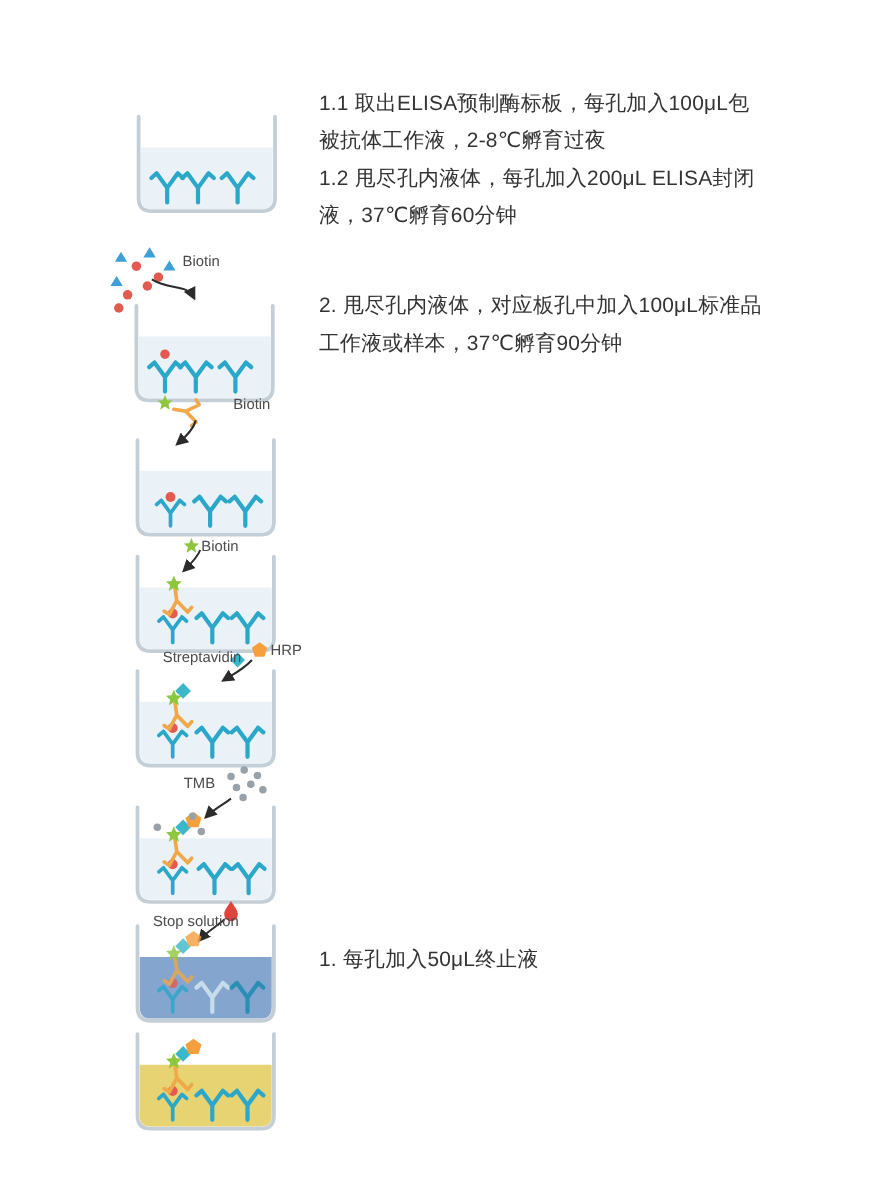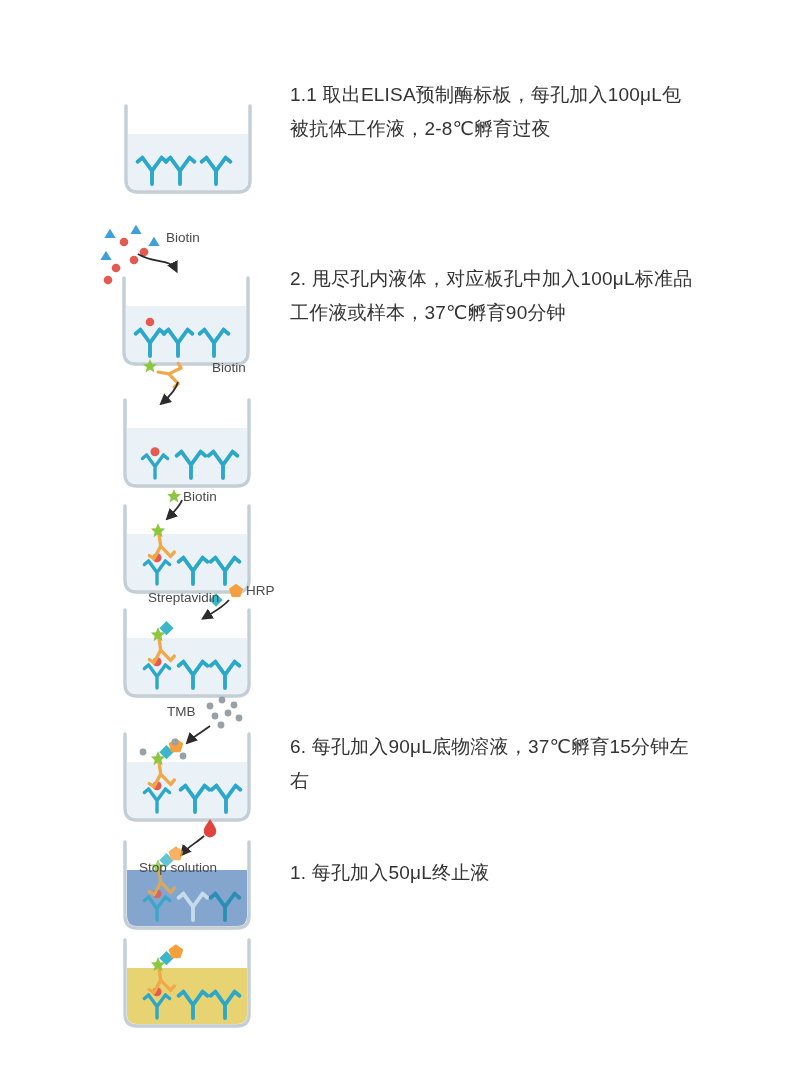--- a/index.html
+++ b/index.html
@@ -75,20 +75,21 @@
   <svg class="il" style="left:112px;top:98px" width="152" height="102">
     <g transform="translate(8,6)">
       <use href="#wellshape" fill="#eaf2f7"></use>
       <use href="#ab" stroke="#2aa7c9" transform="translate(32,80) scale(1.2)"></use>
       <use href="#ab" stroke="#2aa7c9" transform="translate(60,80) scale(1.2)"></use>
       <use href="#ab" stroke="#2aa7c9" transform="translate(96,80) scale(1.2)"></use>
     </g>
   </svg>
   <div class="txt" style="top:78px">
     <p>1.1 取出ELISA预制酶标板，每孔加入100μL包被抗体工作液，2-8℃孵育过夜</p>
+    <p>1.2 甩尽孔内液体，每孔加入200μL ELISA封闭液，37℃孵育60分钟</p>
   </div>
 
   <svg class="il" style="left:90px;top:218px" width="182" height="152">
     <g transform="translate(12,10)">
       <use href="#tri" transform="translate(8,6)"></use>
       <use href="#tri" transform="translate(34,2)"></use>
       <use href="#tri" transform="translate(52,14)"></use>
       <use href="#tri" transform="translate(4,28)"></use>
       <use href="#dot" transform="translate(22,14)"></use>
       <use href="#dot" transform="translate(42,24)"></use>
@@ -168,37 +169,34 @@
       <use href="#wellshape" fill="#eaf2f7"></use>
       <use href="#cplx4" transform="translate(38,80) scale(1.05)"></use>
       <use href="#gdot" transform="translate(24,20)"></use>
       <use href="#gdot" transform="translate(56,10)"></use>
       <use href="#gdot" transform="translate(64,24)"></use>
       <use href="#ab" stroke="#2aa7c9" transform="translate(76,80) scale(1.2)"></use>
       <use href="#ab" stroke="#2aa7c9" transform="translate(107,80) scale(1.2)"></use>
     </g>
   </svg>
   <span class="lbl" style="left:167px;top:704px">TMB</span>
-  <div class="txt" style="top:730px">
-    <p>6. 每孔加入90μL底物溶液，37℃孵育15分钟左右</p>
-  </div>
 
   <svg class="il" style="left:112px;top:812px" width="152" height="124">
     <use href="#drop" transform="translate(98,16)"></use>
     <path class="arrow" d="M92 24 C84 31 76 35 70 42" marker-end="url(#ah)"></path>
     <g transform="translate(7,28)">
       <use href="#wellshape" fill="#84a5ce"></use>
       <g style="opacity:.8">
         <use href="#cplx4" transform="translate(38,80) scale(1.05)"></use>
       </g>
       <use href="#ab" stroke="#c6dcea" transform="translate(74,80) scale(1.2)"></use>
       <use href="#ab" stroke="#2b8fb5" transform="translate(106,80) scale(1.2)"></use>
     </g>
   </svg>
-  <span class="lbl" style="left:139px;top:860px">Stop solution</span>
+  <span class="lbl" style="left:139px;top:830px">Stop solution</span>
   <div class="txt" style="top:856px">
     <p>1. 每孔加入50μL终止液</p>
   </div>
 
   <svg class="il" style="left:112px;top:928px" width="152" height="106">
     <g transform="translate(7,10)">
       <use href="#wellshape" fill="#e8d373"></use>
       <use href="#cplx4" transform="translate(38,80) scale(1.05)"></use>
       <use href="#ab" stroke="#2aa7c9" transform="translate(74,80) scale(1.2)"></use>
       <use href="#ab" stroke="#2aa7c9" transform="translate(106,80) scale(1.2)"></use>

